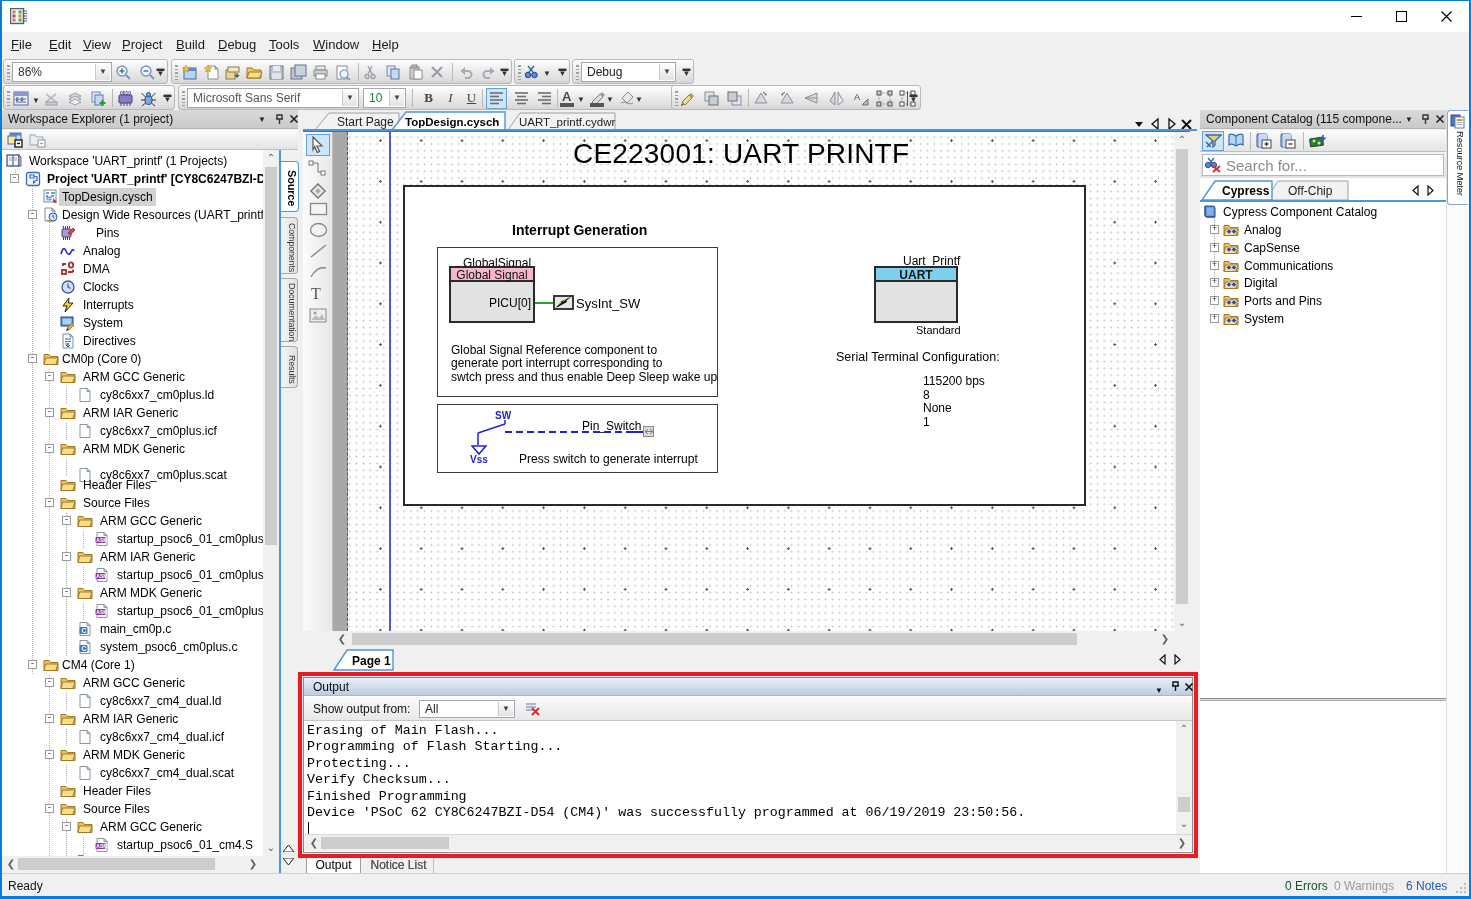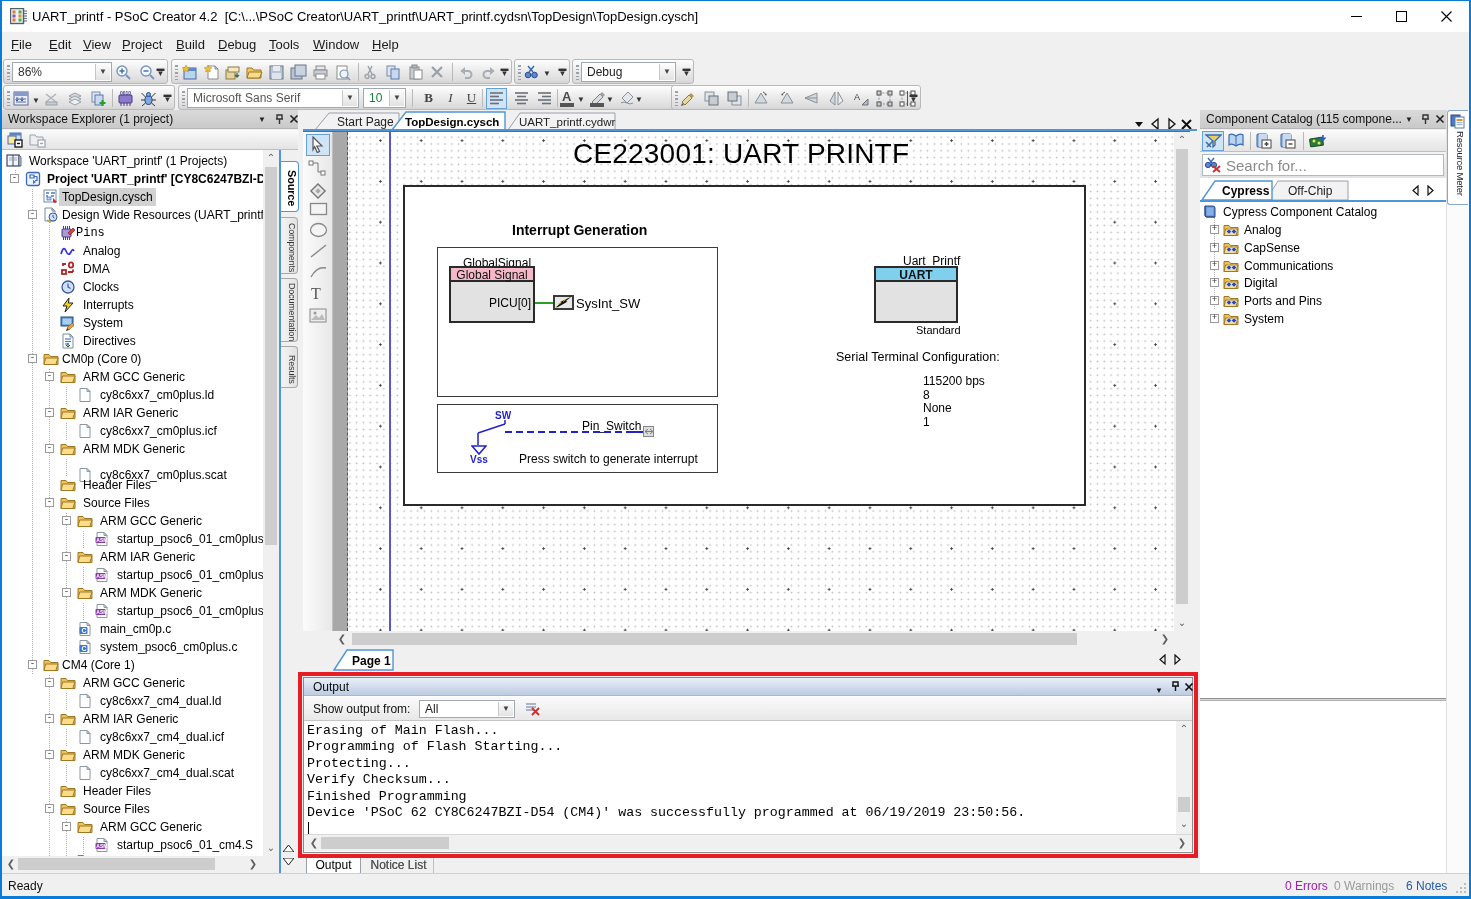--- a/index.html
+++ b/index.html
@@ -69,21 +69,20 @@
         <rect x="2.5" y="10.5" width="3" height="3" fill="#e07a28"></rect>
         <rect x="8.5" y="10.5" width="3" height="3" fill="#58a83a"></rect>
         <g stroke="#6a7684" stroke-width="1.2">
           <line x1="14" y1="3" x2="17" y2="3"></line>
           <line x1="14" y1="5.5" x2="17" y2="5.5"></line>
           <line x1="14" y1="8" x2="17" y2="8"></line>
           <line x1="14" y1="10.5" x2="17" y2="10.5"></line>
           <line x1="14" y1="13" x2="17" y2="13"></line>
         </g>
       </svg>
-  <div class="t">UART_printf - PSoC Creator 4.2  [C:\...\PSoC Creator\UART_printf\UART_printf.cydsn\TopDesign\TopDesign.cysch]</div>
   <svg class="capbtn" style="left:1332px" width="45" height="31">
         <line x1="17" y1="15.5" x2="28" y2="15.5" stroke="#000" stroke-width="1"></line>
       </svg>
   <svg class="capbtn" style="left:1377px" width="45" height="31">
         <rect x="17.5" y="10.5" width="10" height="10" fill="none" stroke="#000" stroke-width="1"></rect>
       </svg>
   <svg class="capbtn" style="left:1422px" width="45" height="31">
         <path d="M17.5 10.5 L27.5 20.5 M27.5 10.5 L17.5 20.5" stroke="#000" stroke-width="1.1"></path>
       </svg>
 </div>
@@ -467,21 +466,21 @@
             <line x1="5.5" y1="12" x2="5.5" y2="15"></line>
             <line x1="7.5" y1="12" x2="7.5" y2="15"></line>
             <line x1="9.5" y1="12" x2="9.5" y2="15"></line>
             <line x1="3.5" y1="4" x2="3.5" y2="1"></line>
             <line x1="5.5" y1="4" x2="5.5" y2="1"></line>
             <line x1="7.5" y1="4" x2="7.5" y2="1"></line>
             <line x1="9.5" y1="4" x2="9.5" y2="1"></line>
           </g>
           <path d="M8 8 L13 3 l2 2 -5 5z" fill="#e04040" stroke="#882020" stroke-width="0.7"></path>
         </svg>
-        <span class="lbl" style="left:74px;font-family:Liberation Mono, monospace;">Pins</span>
+        <span class="lbl" style="left:94px;">Pins</span>
       </div>
 <div class="trow" style="top:92px;width:261px">
         <svg class="ic" style="left:58px" width="16" height="16" viewBox="0 0 16 16">
           <path d="M1 11 Q3.5 2 6 8 T11 9 Q12.5 5 14 8" fill="none" stroke="#3030e0" stroke-width="1.7"></path>
         </svg>
         <span class="lbl" style="left:81px;">Analog</span>
       </div>
 <div class="trow" style="top:110px;width:261px">
         <svg class="ic" style="left:58px" width="16" height="16" viewBox="0 0 16 16">
           <g fill="none" stroke="#b02828" stroke-width="1.8">
@@ -1010,20 +1009,23 @@
   <div class="box" style="left:116px;top:134px;width:86px;height:57px;border-width:2px;border-color:#2a2a2a;background:#e2e2e2"></div>
   <div class="a" style="left:118px;top:136px;width:82px;height:14px;background:#f5b8c8;border-bottom:2px solid #2a2a2a;font-size:12px;text-align:center;line-height:14px">Global Signal</div>
   <div class="schtxt" style="left:156px;top:164px;font-size:12px">PICU[0]</div>
   <div class="a" style="left:202px;top:170px;width:18px;height:2px;background:#2aa02a"></div>
   <div class="a" style="left:220px;top:163px;width:21px;height:15px;background:#e8e8e8;border:2px solid #3a3a3a"></div>
   <svg class="a" style="left:222px;top:164px" width="17" height="12">
         <path d="M0.5 11.5 L6.5 6.6 5.2 6.1 16.5 0.5 11 5.1 12.3 5.7 3 10.9z" fill="#111"></path>
         <path d="M3 8.5 l3.5-2.5 M8 5.5 l3.5-2.5" stroke="#c8b020" stroke-width="0.9"></path>
       </svg>
   <div class="schtxt" style="left:243px;top:164px;font-size:13px">SysInt_SW</div>
+  <div class="schtxt" style="left:118px;top:212px;font-size:12px;line-height:13.4px">Global Signal Reference component to
+generate port interrupt corresponding to
+swtch press and thus enable Deep Sleep wake up</div>
   <div class="box" style="left:104px;top:272px;width:281px;height:69px"></div>
   <div class="schtxt" style="left:162px;top:278px;font-size:10px;font-weight:bold;color:#2222cc">SW</div>
   <svg class="a" style="left:138px;top:286px" width="45" height="30">
         <path d="M34 2 v4 M34 6 L7 15 M7 15 v12" fill="none" stroke="#2222cc" stroke-width="1.5"></path>
       </svg>
   <div class="schtxt" style="left:249px;top:287px;font-size:12px">Pin_Switch</div>
   <div class="a" style="left:172px;top:299px;width:123px;height:2px;background:repeating-linear-gradient(90deg,#2222cc 0 7px,transparent 7px 11px)"></div>
   <div class="a" style="left:295px;top:299px;width:15px;height:2px;background:#2222cc"></div>
   <svg class="a" style="left:138px;top:313px" width="16" height="10">
         <path d="M1 1 h14 l-7 8z" fill="#fff" stroke="#2222cc" stroke-width="1.6"></path>
@@ -1253,21 +1255,21 @@
       <rect x="1" y="2" width="9" height="11" fill="#4a7ac8" stroke="#2a4a88"></rect>
       <rect x="5" y="4" width="9" height="11" fill="#fff" stroke="#5a7aa8"></rect>
       <rect x="6.5" y="6" width="6" height="2" fill="#e89030"></rect>
       <rect x="6.5" y="9" width="6" height="1.2" fill="#a0b8d8"></rect>
       <rect x="6.5" y="11" width="6" height="1.2" fill="#a0b8d8"></rect>
     </svg>
 <div class="a" style="left:1450px;top:131px;width:16px;height:74px;writing-mode:vertical-rl;font-size:9.5px;letter-spacing:-0.2px;color:#223;white-space:nowrap">Resource Meter</div>
 
 <div class="a" style="left:0;top:873px;width:1471px;height:23px;background:#f0f0f0;border-top:1px solid #d0d0d0">
   <div class="a" style="left:8px;top:5px;font-size:12px;color:#111">Ready</div>
-  <div class="a" style="left:1285px;top:5px;font-size:12px;color:#a21caf">0 Errors</div>
+  <div class="a" style="left:1285px;top:5px;font-size:12px;color:#14532d">0 Errors</div>
   <div class="a" style="left:1334px;top:5px;font-size:12px;color:#9a9a9a">0 Warnings</div>
   <div class="a" style="left:1406px;top:5px;font-size:12px;color:#2458b0">6 Notes</div>
   <svg class="a" style="left:1455px;top:8px" width="12" height="12">
         <g fill="#b0b0b0">
           <circle cx="10" cy="2" r="1.1"></circle>
           <circle cx="10" cy="6" r="1.1"></circle>
           <circle cx="10" cy="10" r="1.1"></circle>
           <circle cx="6" cy="6" r="1.1"></circle>
           <circle cx="6" cy="10" r="1.1"></circle>
           <circle cx="2" cy="10" r="1.1"></circle>

